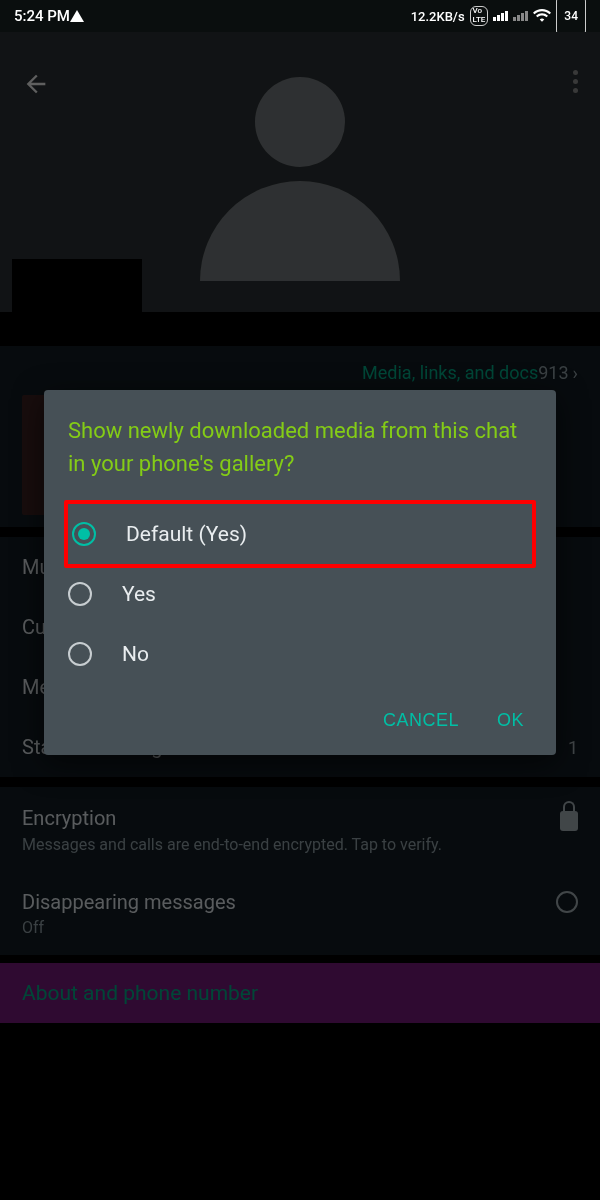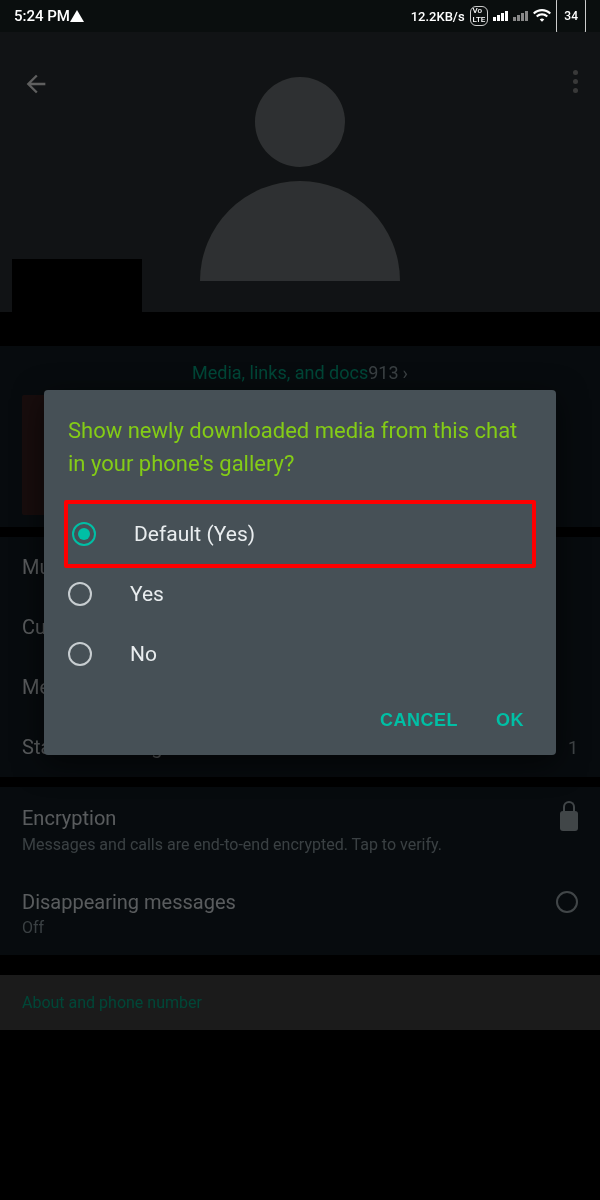--- a/index.html
+++ b/index.html
@@ -81,21 +81,21 @@
       width: 130px;
       height: 78px;
       background: #000;
     }
     .section {
       background: #121b22;
       padding: 16px 22px;
       margin-top: 10px;
     }
     .section.media-links { margin-top: 34px; padding-bottom: 12px; }
-    .mld-row { display: flex; justify-content: center; align-items: center; color: #00a884; font-size: 18px;}
+    .mld-row { display: flex; justify-content: flex-end; align-items: center; color: #00a884; font-size: 18px;}
     .mld-count { color: #8a999f; display: flex; align-items: center; gap: 4px;}
     .thumbs { display: flex; gap: 6px; margin-top: 12px; }
     .thumb { width: 120px; height: 120px; background: #3a2020; border-radius: 2px; position: relative;}
     .thumb.last::after {
       content: attr(data-dur);
       position: absolute;
       right: 4px; bottom: 3px;
       color: #fff; font-size: 14px;
     }
     .settings-list { margin-top: 10px; background: #121b22; }
@@ -105,25 +105,25 @@
       font-size: 20px;
       display: flex;
       justify-content: space-between;
       align-items: center;
     }
     .settings-item .count { color: #9ca8ad; font-size: 18px;}
     .settings-item.two-line { display: block; }
     .settings-item.two-line .title-row { display: flex; justify-content: space-between; align-items: center;}
     .settings-item .sub { color: #8a999f; font-size: 16px; margin-top: 4px; max-width: 500px;}
     .about-section {
-      margin-top: 20px;
-      background: #404040;
+      margin-top: 8px;
+      background: #701a75;
       padding: 18px 22px;
       color: #00a884;
-      font-size: 16px;
+      font-size: 21px;
     }
     
     .dim {
       position: absolute;
       inset: 32px 0 0 0;
       background: rgba(0,0,0,0.58);
     }
     
     .dialog {
       position: absolute;
@@ -138,21 +138,21 @@
     .dialog h2 {
       font-size: 22px;
       font-weight: 400;
       line-height: 1.5;
       margin-bottom: 24px;
       color: #84cc16;
     }
     .opt {
       display: flex;
       align-items: center;
-      gap: 38px;
+      gap: 30px;
       padding: 18px 0;
       font-size: 21px;
       cursor: pointer;
     }
     .radio {
       width: 24px; height: 24px;
       border: 2.5px solid #c7cdd0;
       border-radius: 50%;
       position: relative;
       flex-shrink: 0;
@@ -169,21 +169,21 @@
       display: flex;
       justify-content: flex-end;
       gap: 18px;
       margin-top: 14px;
     }
     .dialog-actions button {
       background: none;
       border: none;
       color: #00bfa5;
       font-size: 18px;
-      font-weight: 700;
+      font-weight: 400;
       letter-spacing: 0.5px;
       padding: 12px 12px;
       cursor: pointer;
     }
     .hl-red {
       border: 4px solid #ff0000;
       border-radius: 2px;
     }
     .opt.hl-red { margin: -4px; padding: 18px 8px 18px 4px; }
     .dialog-actions .hl-red { padding: 8px 8px; }

